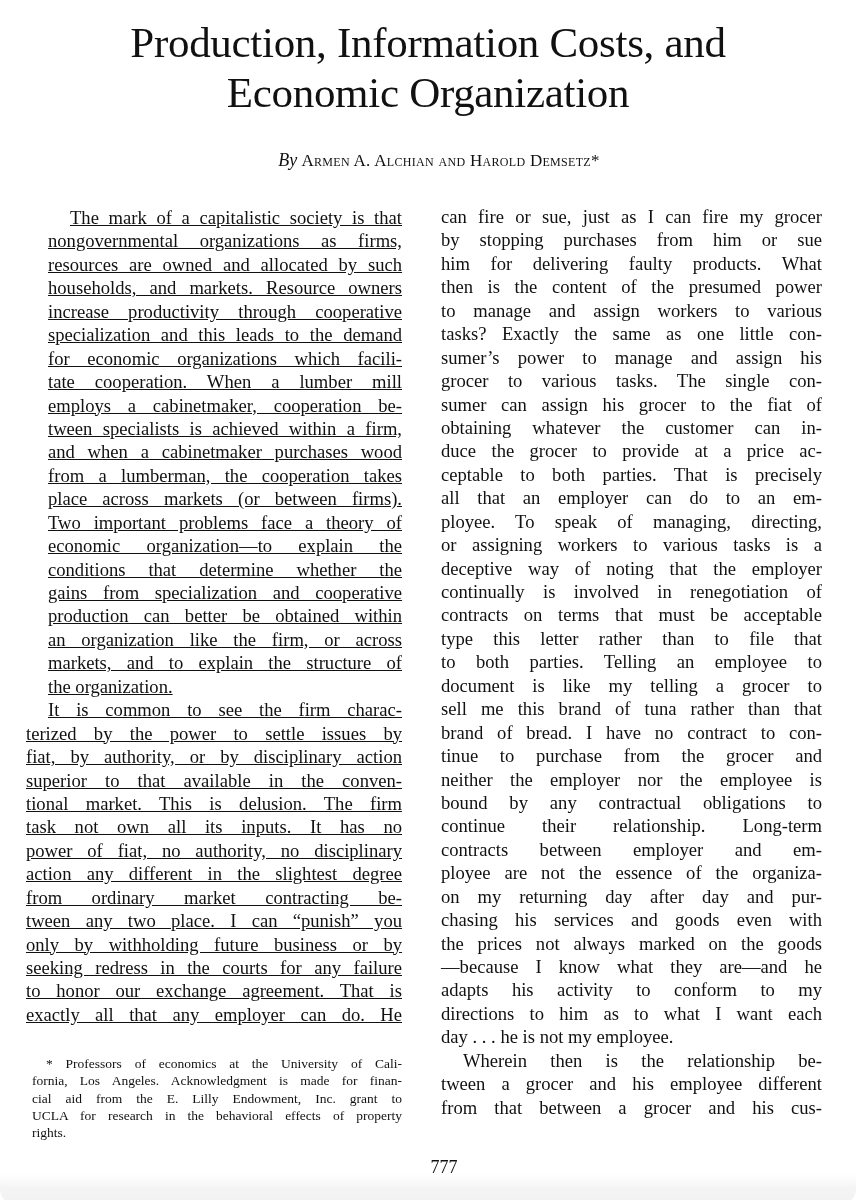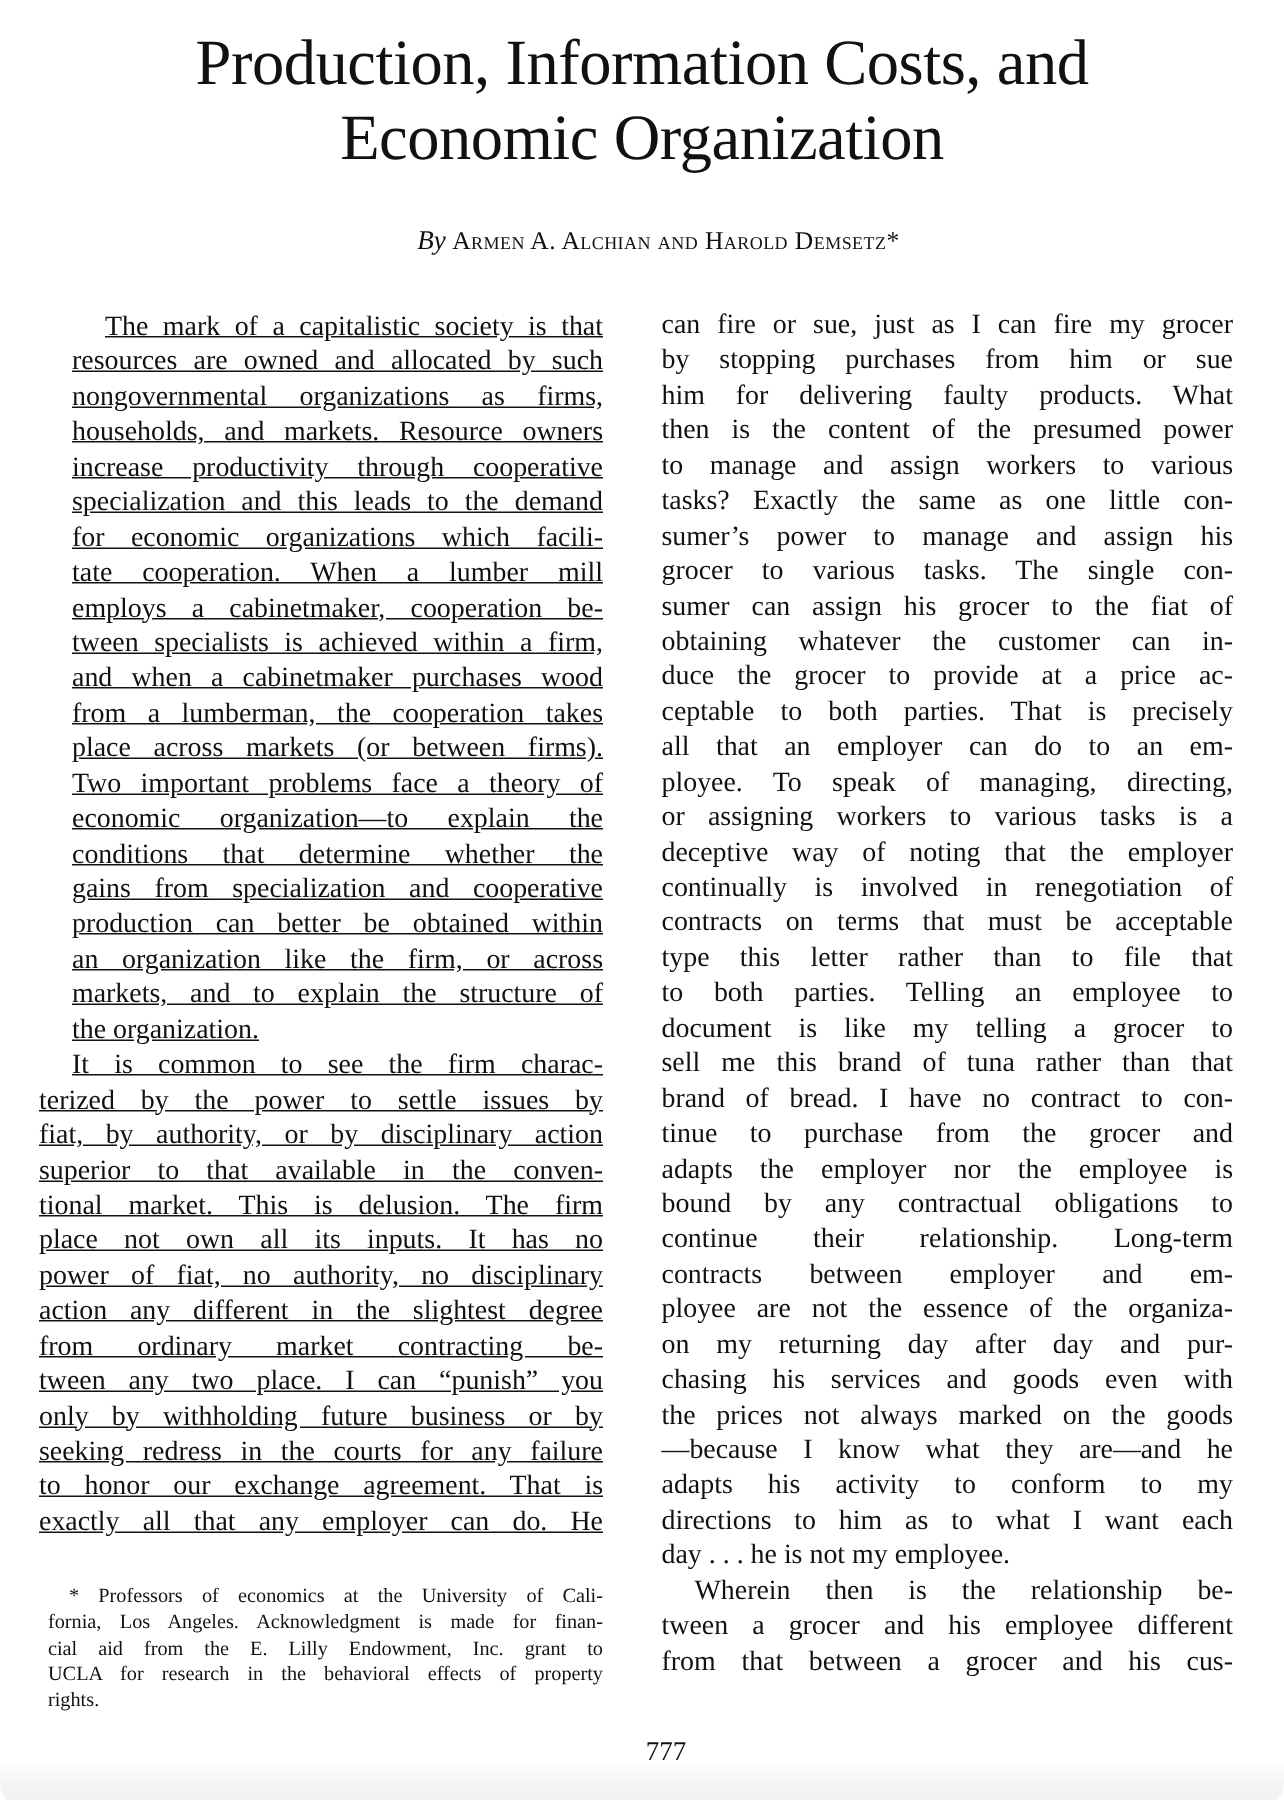--- a/index.html
+++ b/index.html
@@ -103,22 +103,22 @@
   </h1>
 
   <div class="byline">
     <span class="by">By</span>
     <span class="sc">Armen A. Alchian and Harold Demsetz*</span>
   </div>
 
   <div class="col col-left">
     <p class="indent">
       <span class="line" style="padding-left:22px;box-sizing:border-box;">The mark of a capitalistic society is that</span>
+      <span class="line">nongovernmental organizations as firms,</span>
       <span class="line">resources are owned and allocated by such</span>
-      <span class="line">nongovernmental organizations as firms,</span>
       <span class="line">households, and markets. Resource owners</span>
       <span class="line">increase productivity through cooperative</span>
       <span class="line">specialization and this leads to the demand</span>
       <span class="line">for economic organizations which facili-</span>
       <span class="line">tate cooperation. When a lumber mill</span>
       <span class="line">employs a cabinetmaker, cooperation be-</span>
       <span class="line">tween specialists is achieved within a firm,</span>
       <span class="line">and when a cabinetmaker purchases wood</span>
       <span class="line">from a lumberman, the cooperation takes</span>
       <span class="line">place across markets (or between firms).</span>
@@ -130,21 +130,21 @@
       <span class="line">an organization like the firm, or across</span>
       <span class="line">markets, and to explain the structure of</span>
       <span class="line last">the organization.</span>
     </p>
     <p>
       <span class="line" style="padding-left:22px;box-sizing:border-box;">It is common to see the firm charac-</span>
       <span class="line">terized by the power to settle issues by</span>
       <span class="line">fiat, by authority, or by disciplinary action</span>
       <span class="line">superior to that available in the conven-</span>
       <span class="line">tional market. This is delusion. The firm</span>
-      <span class="line">place not own all its inputs. It has no</span>
+      <span class="line">task not own all its inputs. It has no</span>
       <span class="line">power of fiat, no authority, no disciplinary</span>
       <span class="line">action any different in the slightest degree</span>
       <span class="line">from ordinary market contracting be-</span>
       <span class="line">tween any two place. I can “punish” you</span>
       <span class="line">only by withholding future business or by</span>
       <span class="line">seeking redress in the courts for any failure</span>
       <span class="line">to honor our exchange agreement. That is</span>
       <span class="line">exactly all that any employer can do. He</span>
     </p>
   </div>
@@ -176,21 +176,21 @@
       <span class="line">or assigning workers to various tasks is a</span>
       <span class="line">deceptive way of noting that the employer</span>
       <span class="line">continually is involved in renegotiation of</span>
       <span class="line">contracts on terms that must be acceptable</span>
       <span class="line">type this letter rather than to file that</span>
       <span class="line">to both parties. Telling an employee to</span>
       <span class="line">document is like my telling a grocer to</span>
       <span class="line">sell me this brand of tuna rather than that</span>
       <span class="line">brand of bread. I have no contract to con-</span>
       <span class="line">tinue to purchase from the grocer and</span>
-      <span class="line">adapts the employer nor the employee is</span>
+      <span class="line">neither the employer nor the employee is</span>
       <span class="line">bound by any contractual obligations to</span>
       <span class="line">continue their relationship. Long-term</span>
       <span class="line">contracts between employer and em-</span>
       <span class="line">ployee are not the essence of the organiza-</span>
       <span class="line">on my returning day after day and pur-</span>
       <span class="line">chasing his services and goods even with</span>
       <span class="line">the prices not always marked on the goods</span>
       <span class="line">—because I know what they are—and he</span>
       <span class="line">adapts his activity to conform to my</span>
       <span class="line">directions to him as to what I want each</span>

